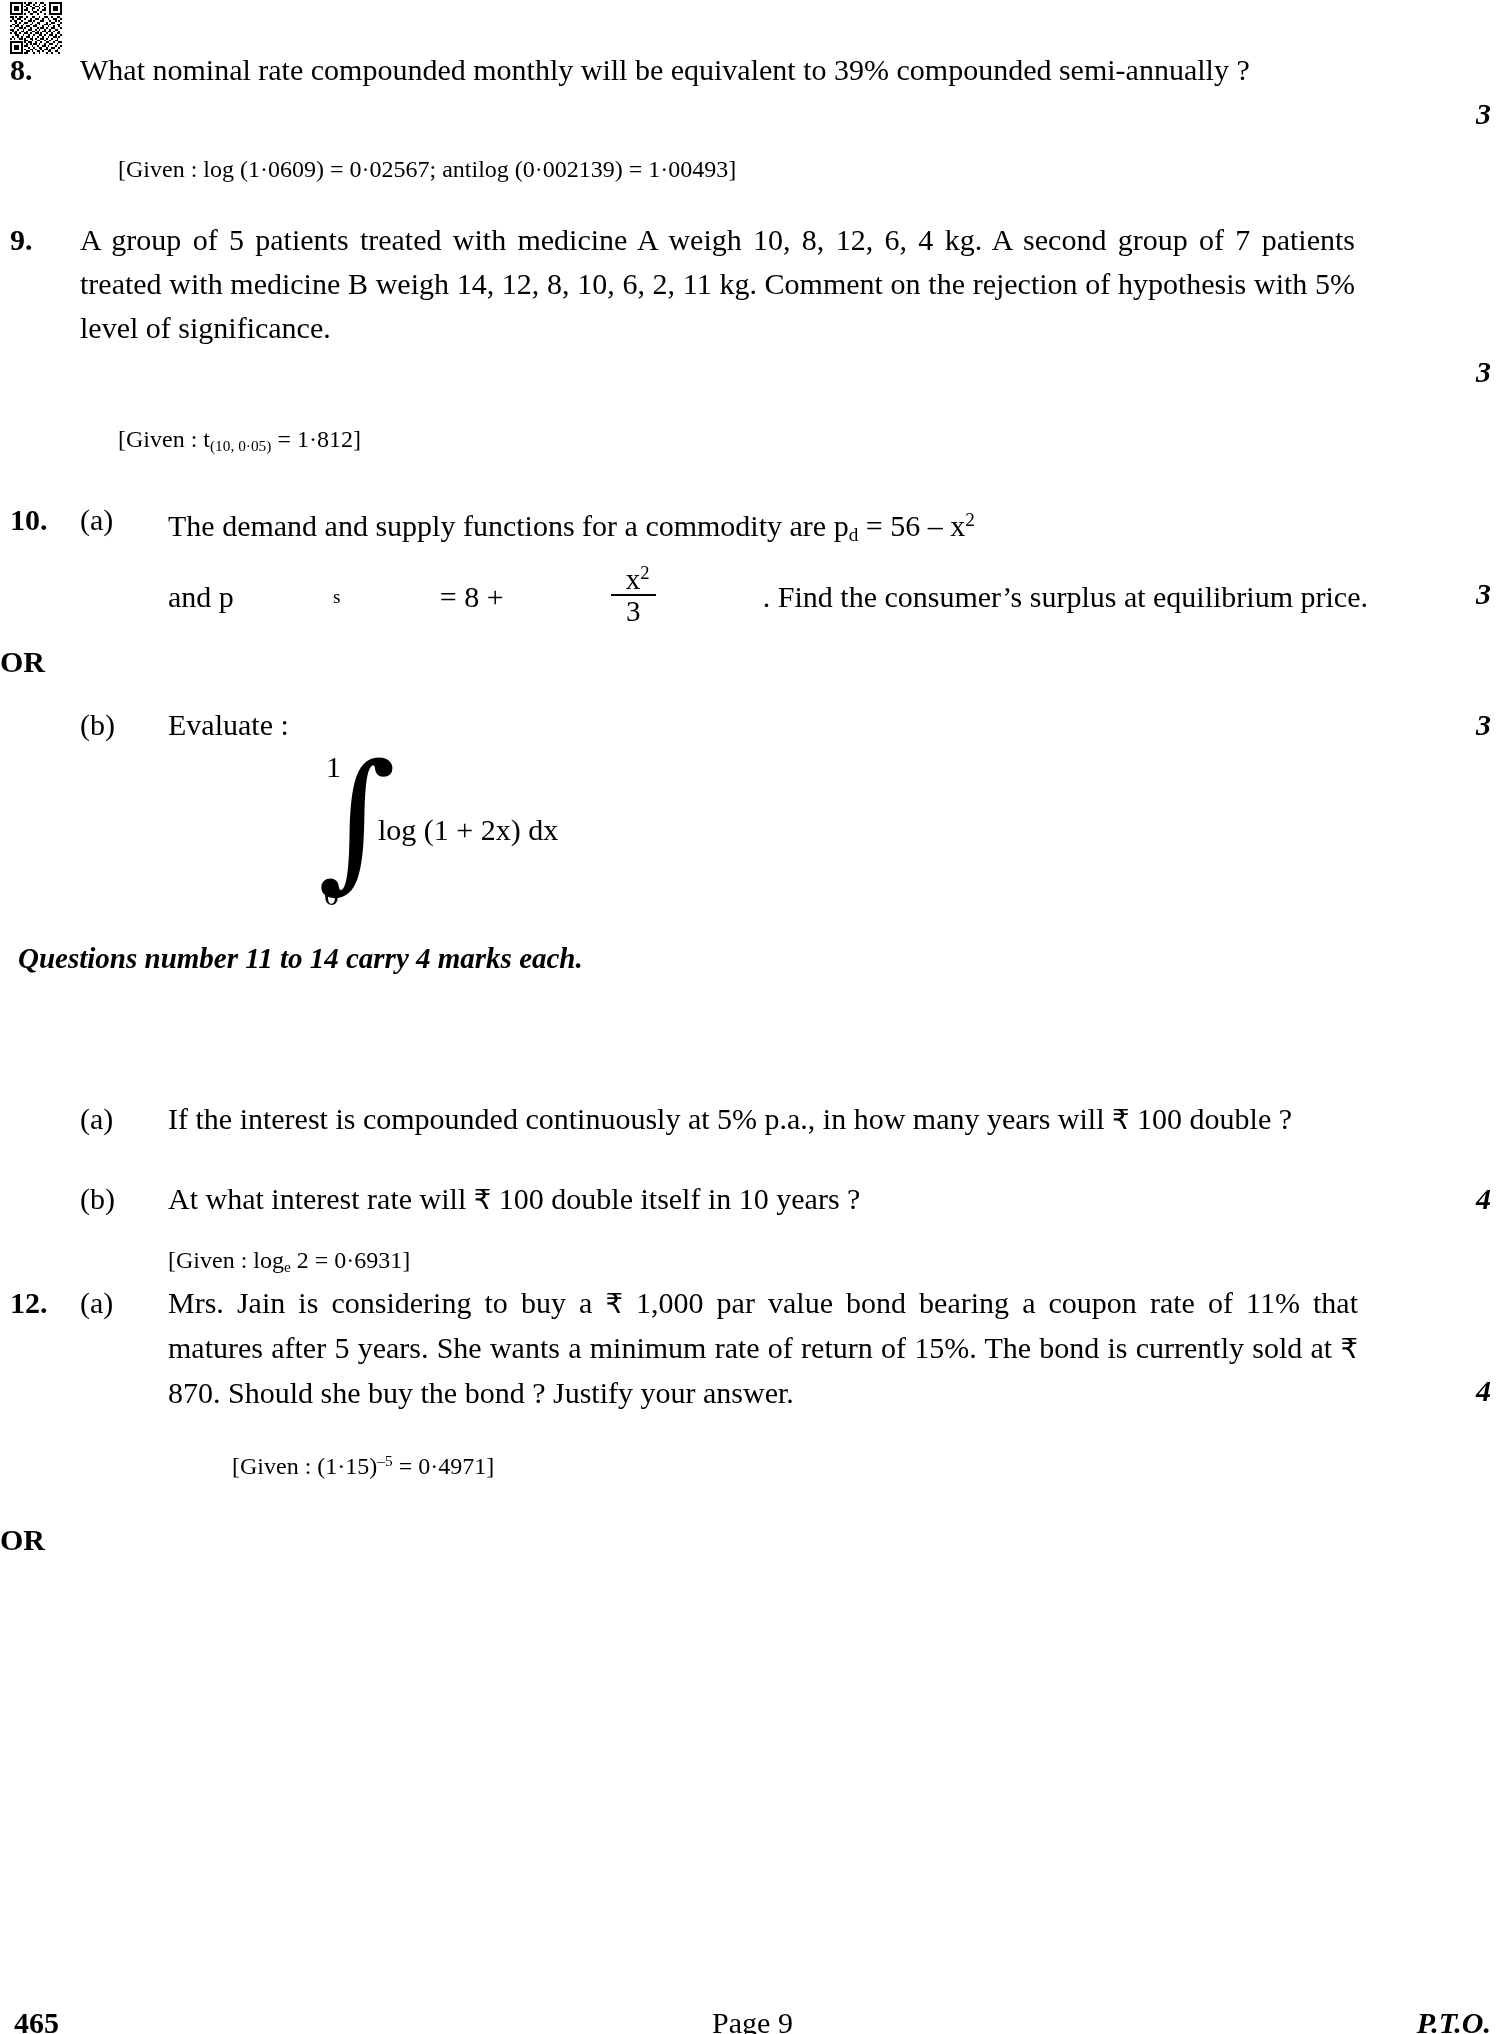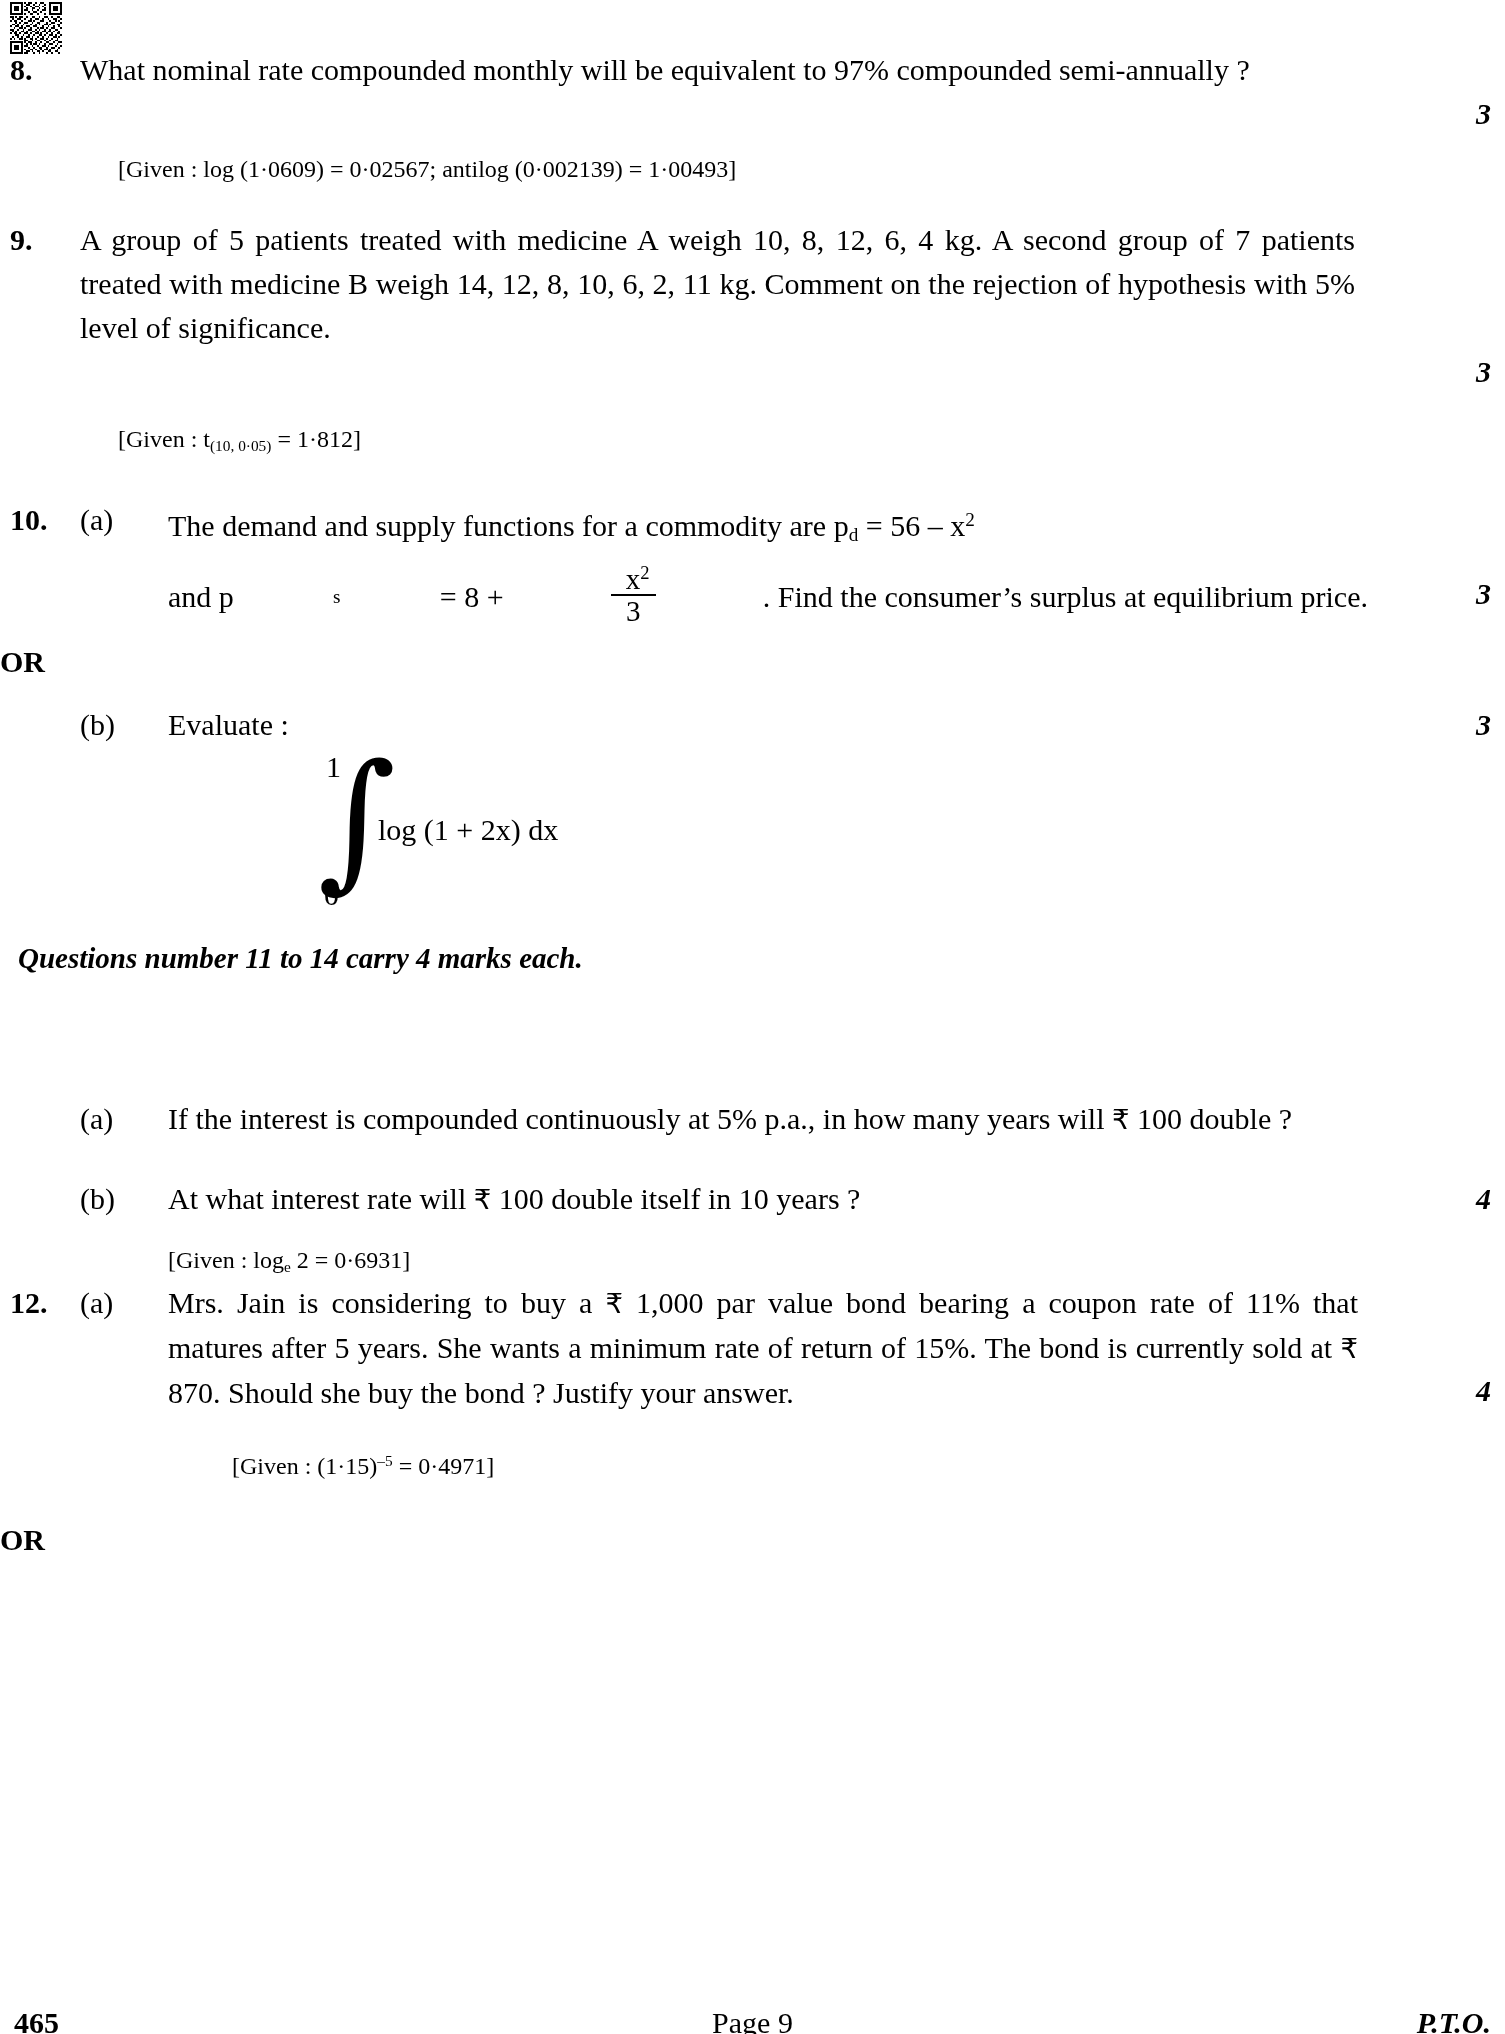--- a/index.html
+++ b/index.html
@@ -373,21 +373,21 @@
         <rect x="16" y="28" width="1" height="1"></rect>
           <rect x="20" y="28" width="1" height="1"></rect>
         <rect x="23" y="28" width="1" height="1"></rect>
           <rect x="27" y="28" width="1" height="1"></rect>
       </g>
     </svg>
   </div>
 
   <div class="qrow" style="left:10px; top:48px; width:1350px;">
     <div class="qnum">8.</div>
-    <div class="qbody just" style="width:1275px;">What nominal rate compounded monthly will be equivalent to 97% compounded semi-annually ?</div>
+    <div class="qbody just" style="width:1275px;">What nominal rate compounded monthly will be equivalent to 39% compounded semi-annually ?</div>
   </div>
   <div class="marks" style="top:92px;">3</div>
   <div class="given" style="left:118px; top:148px;">[Given : log (1·0609) = 0·02567; antilog (0·002139) = 1·00493]</div>
 
   <div class="qrow" style="left:10px; top:218px; width:1350px;">
     <div class="qnum">9.</div>
     <div class="qbody just" style="width:1275px;">A group of 5 patients treated with medicine A weigh 10, 8, 12, 6, 4 kg. A second group of 7 patients treated with medicine B weigh 14, 12, 8, 10, 6, 2, 11 kg. Comment on the rejection of hypothesis with 5% level of significance.</div>
   </div>
   <div class="marks" style="top:350px;">3</div>
   <div class="given" style="left:118px; top:418px;">

